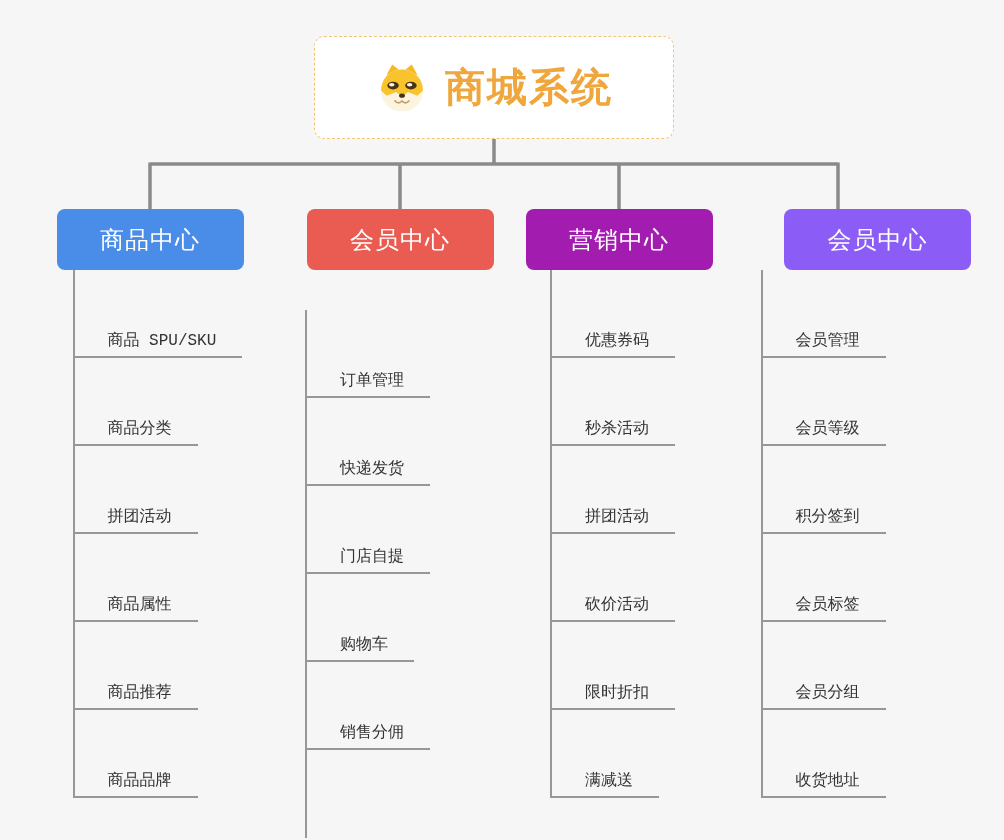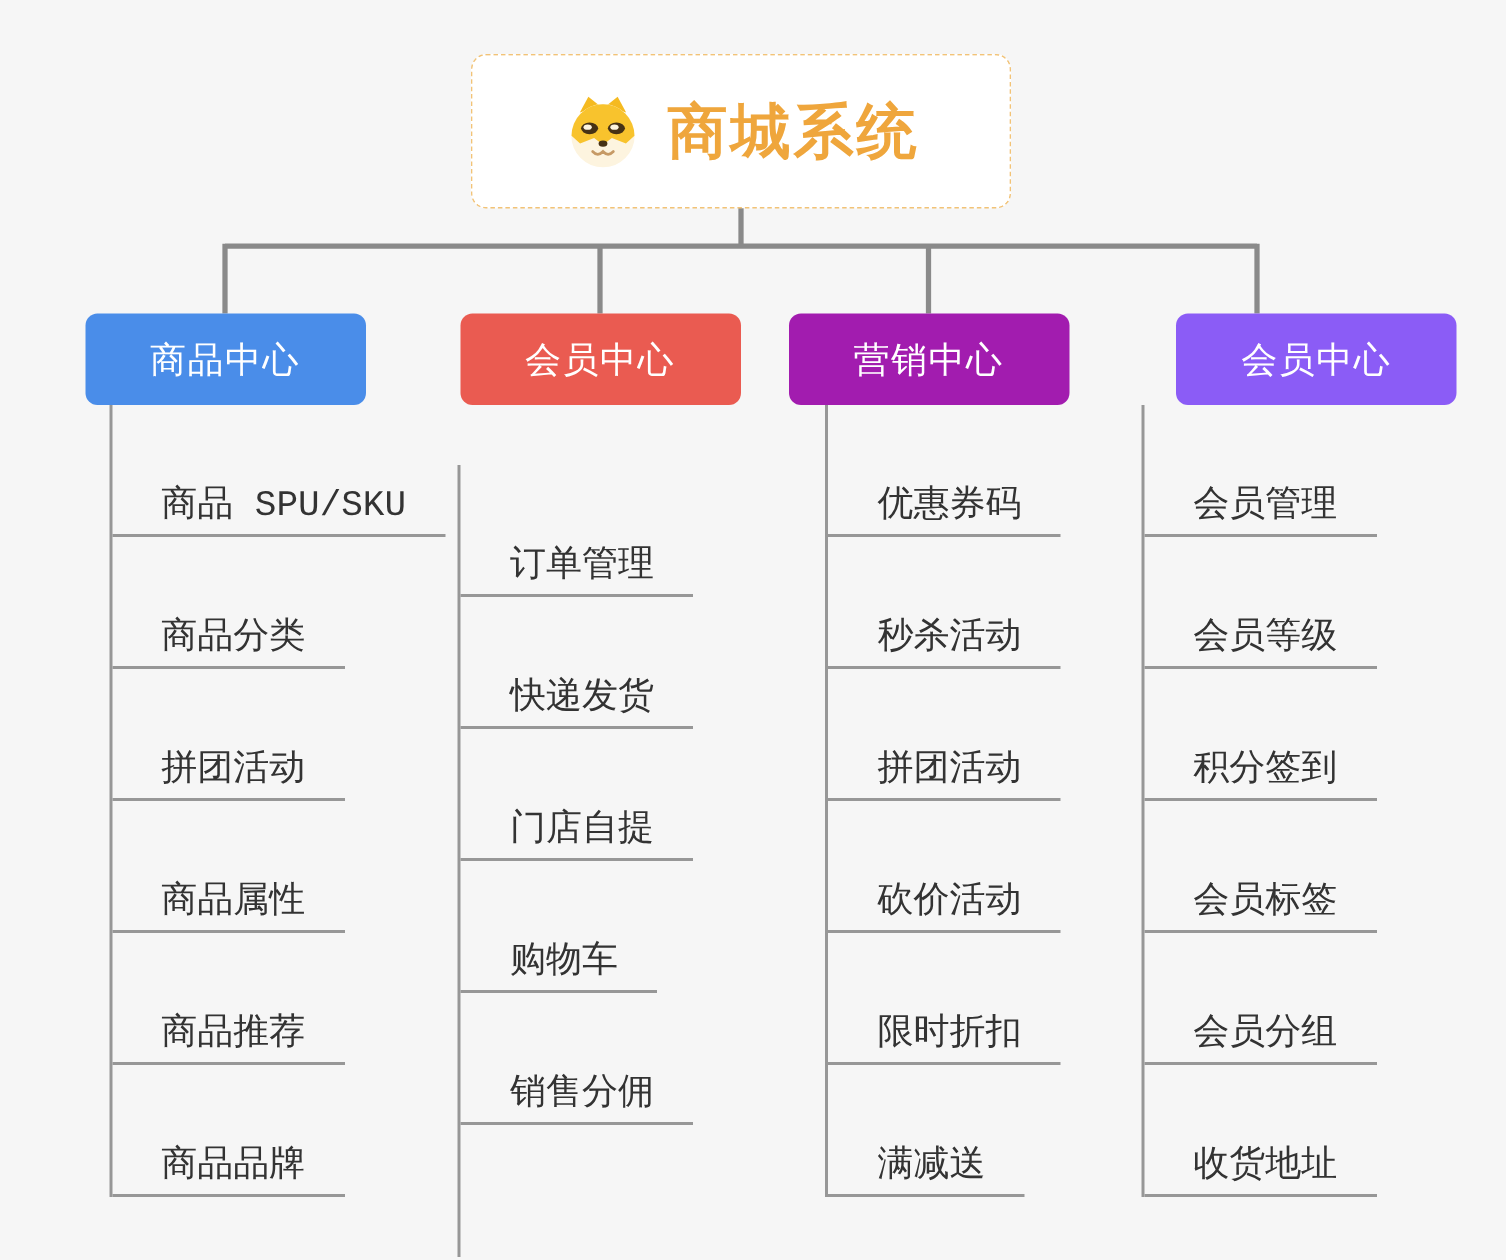--- a/index.html
+++ b/index.html
@@ -76,21 +76,21 @@
   .child-node {
     height: 88px;
     display: flex;
     align-items: flex-end;
     border-bottom: 2px solid #979797;
     width: max-content;
     box-sizing: border-box;
     padding: 0 26px 5px 33px;
   }
   .child-label {
-    font-size: 24px;
+    font-size: 16px;
     color: #333333;
     white-space: nowrap;
   }
 </style>
 </head>
 <body>
 
 <div class="canvas">
 
   <svg class="connectors" id="connector-svg">

